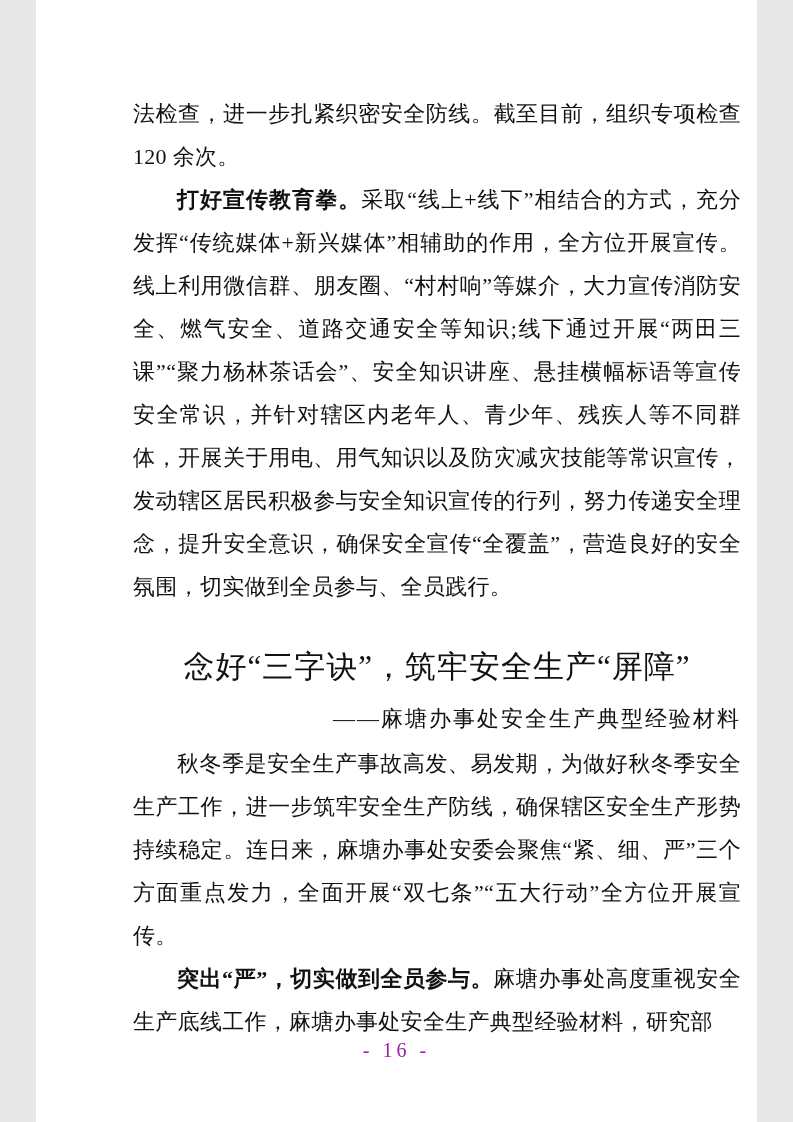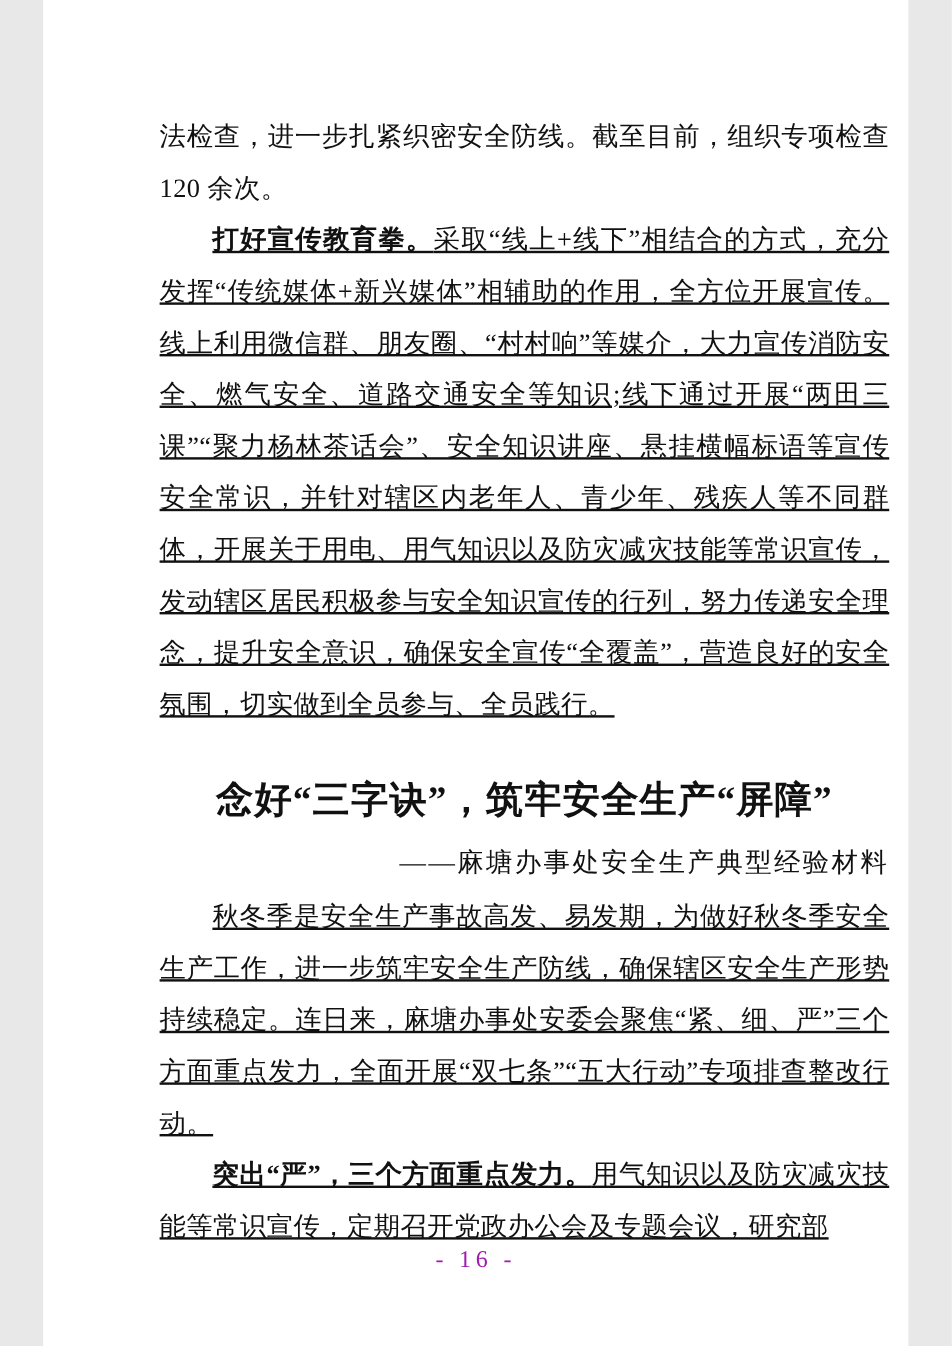--- a/index.html
+++ b/index.html
@@ -20,27 +20,27 @@
     left: 97px;
     width: 608px;
   }
   .para {
     font-size: 22px;
     line-height: 43px;
     text-align: justify;
     letter-spacing: 0.3px;
     word-break: break-all;
   }
-  .para.indent { text-indent: 2em; text-decoration: underline; }
+  .para.indent { text-indent: 2em; }
   .lead { font-weight: bold; }
   .article-title {
     margin-top: 34px;
     font-size: 31px;
     line-height: 50px;
-    font-weight: bold;
+    font-weight: normal;
     text-align: center;
     letter-spacing: 1px;
     white-space: nowrap;
   }
   .article-subtitle {
     margin-top: 8px;
     font-size: 22px;
     line-height: 38px;
     text-align: right;
     letter-spacing: 2px;
@@ -65,20 +65,20 @@
   <div class="content">
 
     <p class="para">法检查，进一步扎紧织密安全防线。截至目前，组织专项检查 120 余次。</p>
 
     <p class="para indent"><span class="lead">打好宣传教育拳。</span><span>采取“线上+线下”相结合的方式，充分发挥“传统媒体+新兴媒体”相辅助的作用，全方位开展宣传。线上利用微信群、朋友圈、“村村响”等媒介，大力宣传消防安全、燃气安全、道路交通安全等知识;线下通过开展“两田三课”“聚力杨林茶话会”、安全知识讲座、悬挂横幅标语等宣传安全常识，并针对辖区内老年人、青少年、残疾人等不同群体，开展关于用电、用气知识以及防灾减灾技能等常识宣传，发动辖区居民积极参与安全知识宣传的行列，努力传递安全理念，提升安全意识，确保安全宣传“全覆盖”，营造良好的安全氛围，切实做到全员参与、全员践行。</span></p>
 
     <h1 class="article-title">念好“三字诀”，筑牢安全生产“屏障”</h1>
 
     <p class="article-subtitle">——麻塘办事处安全生产典型经验材料</p>
 
-    <p class="para indent intro-gap">秋冬季是安全生产事故高发、易发期，为做好秋冬季安全生产工作，进一步筑牢安全生产防线，确保辖区安全生产形势持续稳定。连日来，麻塘办事处安委会聚焦“紧、细、严”三个方面重点发力，全面开展“双七条”“五大行动”专项排查整改行动。</p>
+    <p class="para indent intro-gap">秋冬季是安全生产事故高发、易发期，为做好秋冬季安全生产工作，进一步筑牢安全生产防线，确保辖区安全生产形势持续稳定。连日来，麻塘办事处安委会聚焦“紧、细、严”三个方面重点发力，全面开展“双七条”“五大行动”全方位开展宣传。</p>
 
-    <p class="para indent"><span class="lead">突出“严”，三个方面重点发力。</span><span>用气知识以及防灾减灾技能等常识宣传，定期召开党政办公会及专题会议，研究部</span></p>
+    <p class="para indent"><span class="lead">突出“严”，切实做到全员参与。</span><span>麻塘办事处高度重视安全生产底线工作，麻塘办事处安全生产典型经验材料，研究部</span></p>
 
   </div>
 
   <div class="footer">- 16 -</div>
 </div>
 
 </body></html>

